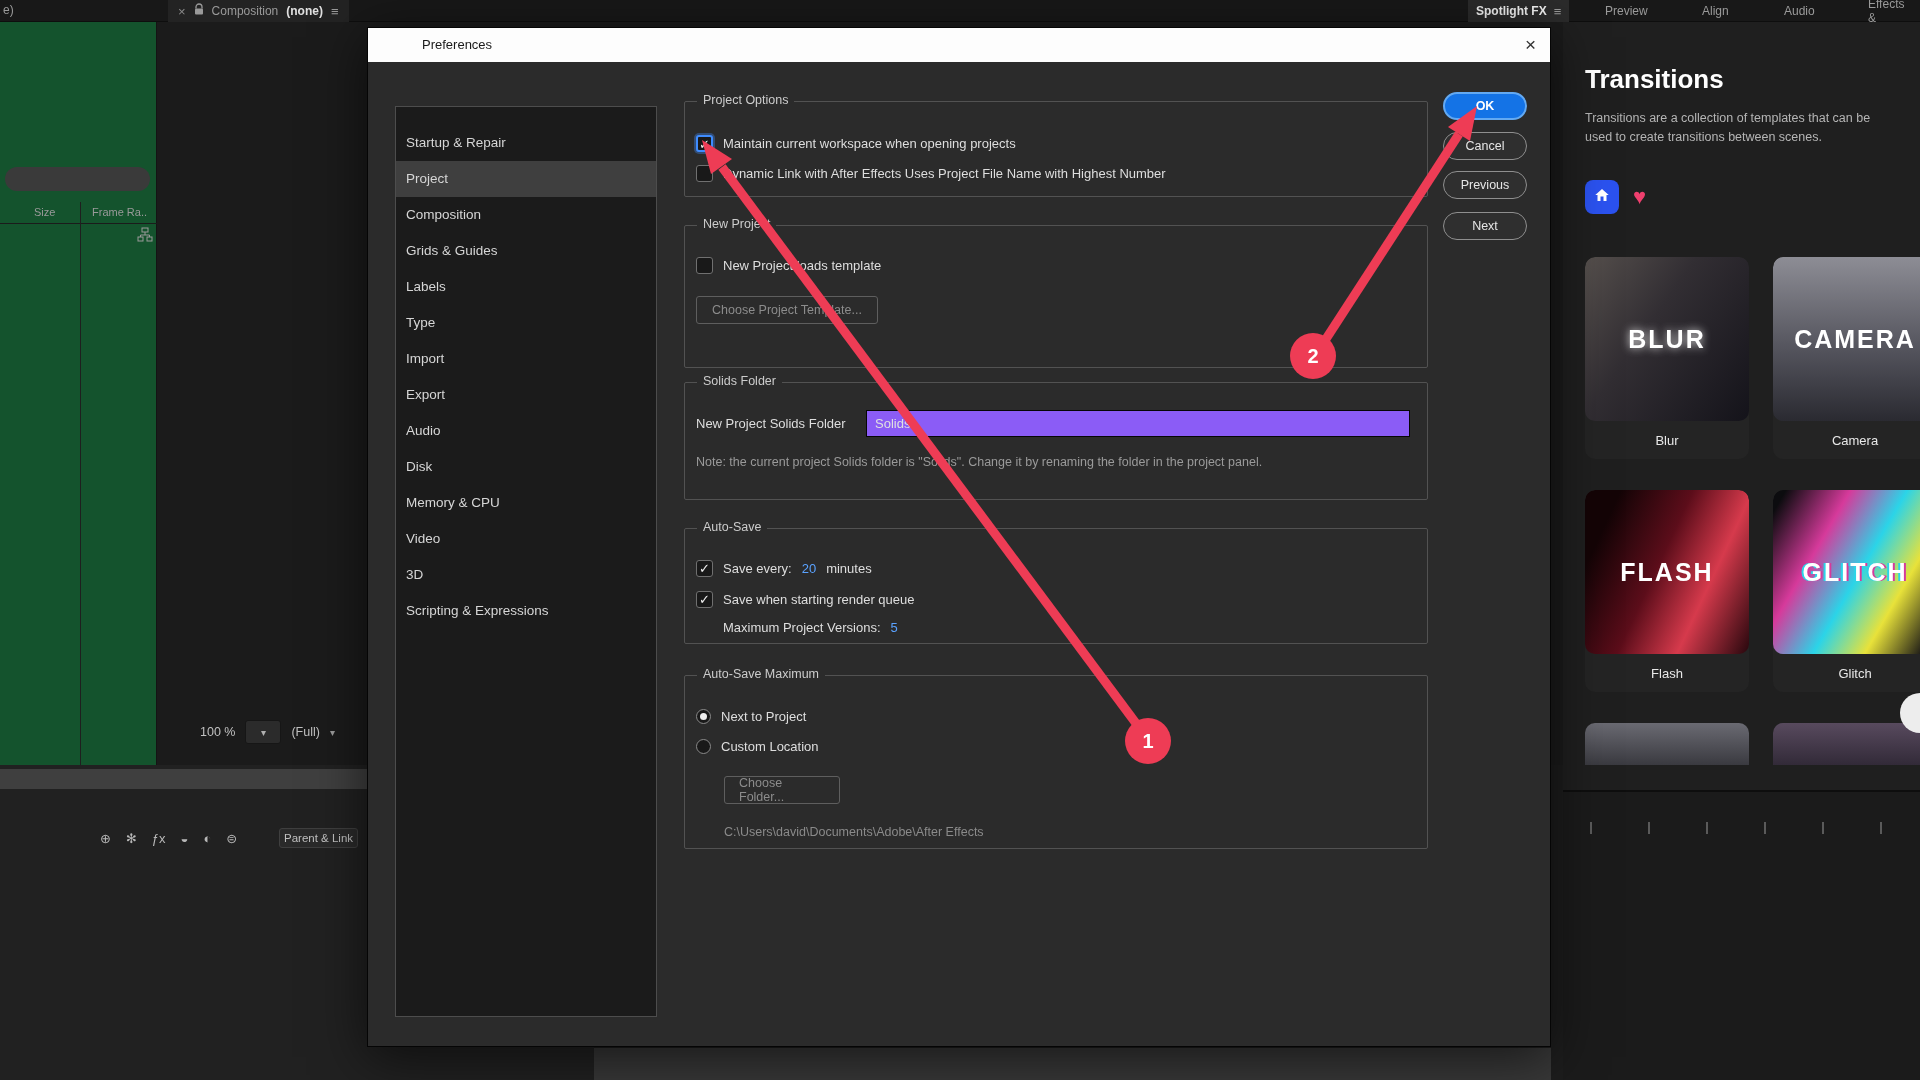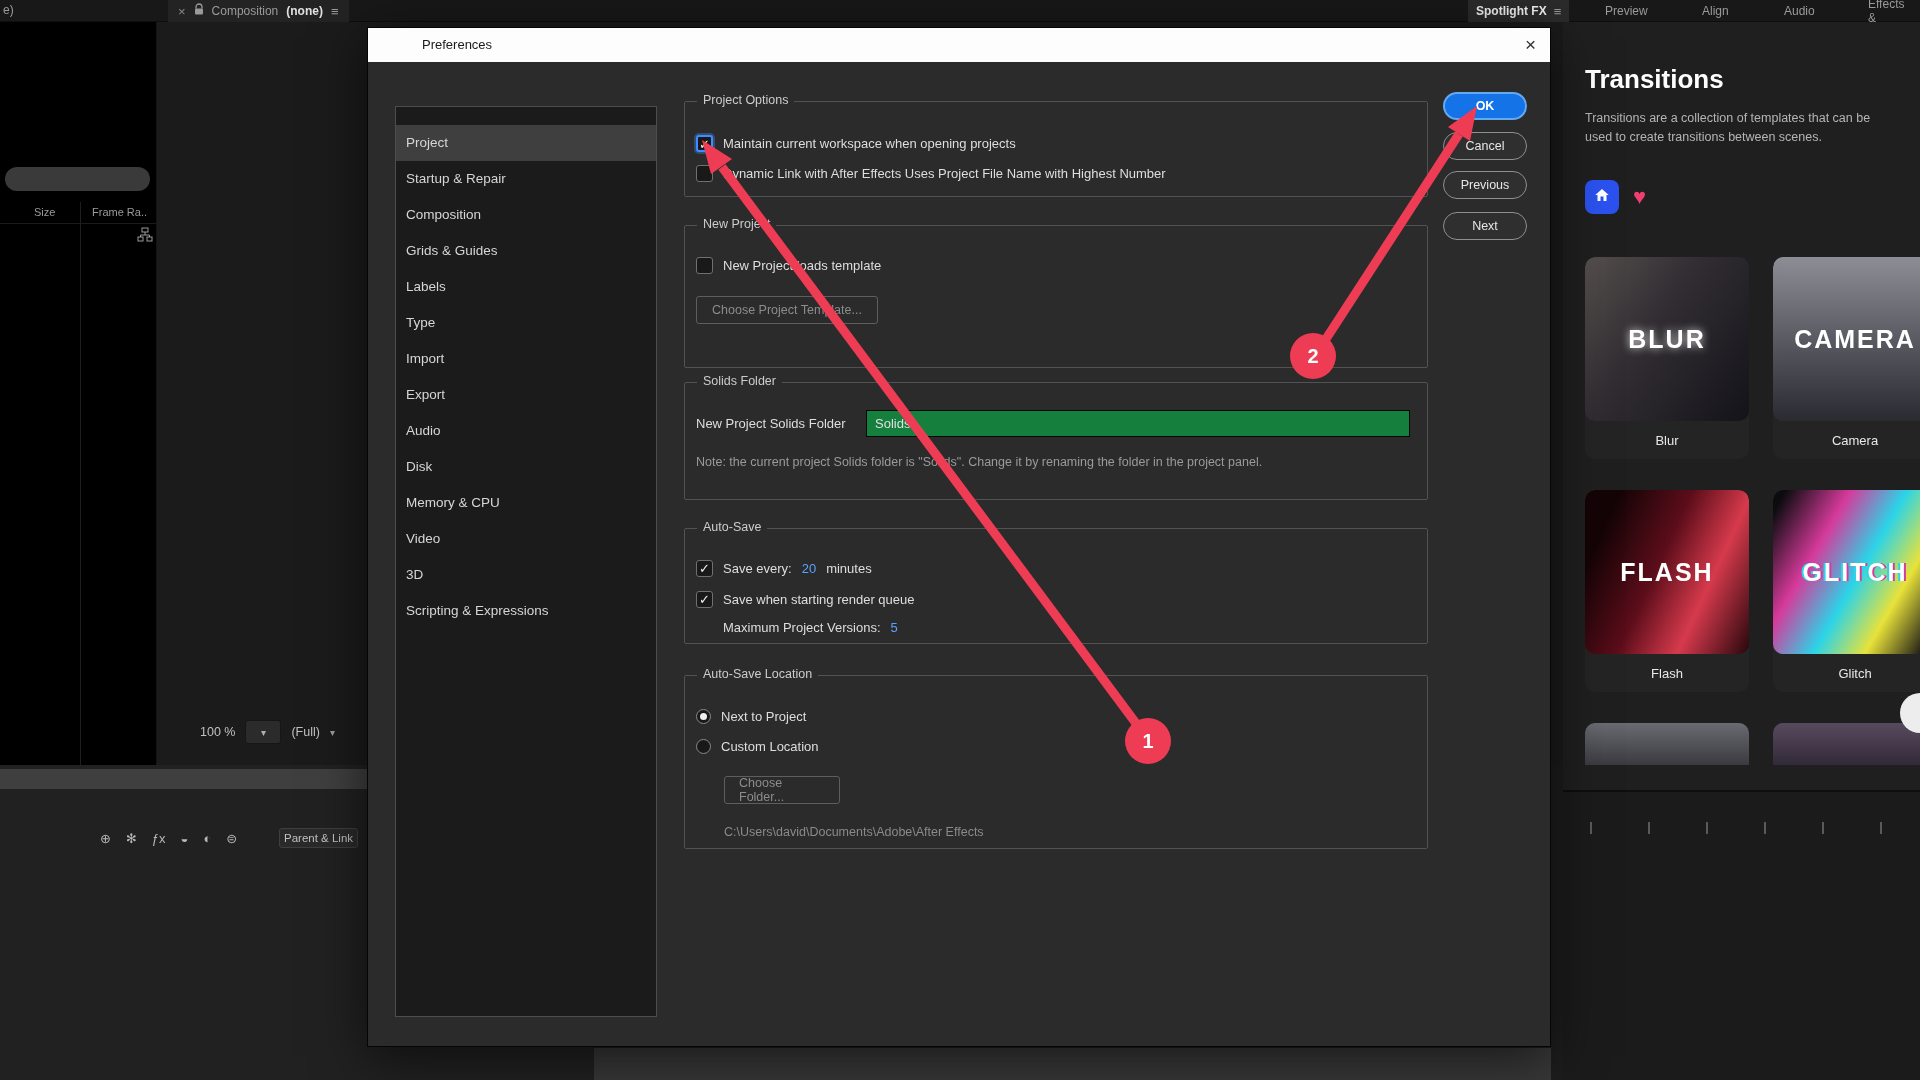--- a/index.html
+++ b/index.html
@@ -12,21 +12,21 @@
   .partial-tab { position:absolute; left:3px; top:3px; }
   .comp-tab { position:absolute; left:168px; top:0; height:22px; display:flex; align-items:center; gap:8px; padding:0 10px; background:#232323; }
   .tab-close { color:#8a8a8a; font-size:13px; }
   .tab-label { color:#9a9a9a; }
   .tab-value { color:#e0e0e0; font-weight:bold; }
   .tab-menu { color:#9a9a9a; font-size:13px; }
   .rtab { position:absolute; top:0; height:22px; display:flex; align-items:center; gap:7px; padding:0 8px; color:#9a9a9a; }
   .rtab.active { background:#2b2b2b; color:#f0f0f0; font-weight:bold; }
 
   
-  .left-panel { position:absolute; left:0; top:22px; width:157px; height:743px; background:#000000; border-right:1px solid #141414; }
+  .left-panel { position:absolute; left:0; top:22px; width:157px; height:743px; background:#14532d; border-right:1px solid #141414; }
   .lp-field { position:absolute; left:5px; top:145px; width:145px; height:24px; background:#3a3a3a; border-radius:12px; }
   .lp-headers { position:absolute; left:0; top:180px; width:157px; height:22px; font-size:11px; color:#9a9a9a; border-bottom:1px solid #1b1b1b; }
   .lp-col-size { position:absolute; left:34px; top:4px; }
   .lp-col-frame { position:absolute; left:92px; top:4px; }
   .lp-vdiv { position:absolute; left:80px; top:180px; width:1px; height:563px; background:#1f1f1f; }
   .lp-flow-icon { position:absolute; left:137px; top:205px; color:#9a9a9a; }
 
   
   .viewer { position:absolute; left:157px; top:22px; width:1406px; height:743px; background:#1b1b1b; }
   .viewer-controls { position:absolute; left:43px; top:698px; display:flex; align-items:center; gap:10px; color:#c0c0c0; font-size:12.5px; }
@@ -76,21 +76,21 @@
   .group { position:absolute; left:316px; width:744px; border:1px solid #525252; border-radius:2px; }
   .group-title { position:absolute; top:-9px; left:12px; background:#2b2b2b; padding:0 6px; color:#cccccc; font-size:12.5px; }
   .frow { position:absolute; left:11px; display:flex; align-items:center; gap:10px; height:20px; font-size:13px; color:#dedede; white-space:nowrap; }
   .checkbox { width:17px; height:17px; background:#191919; border:1px solid #707070; border-radius:3px; position:relative; flex:none; }
   .checkbox.checked::after { content:"✓"; position:absolute; inset:0; color:#f0f0f0; font-size:13px; line-height:15px; text-align:center; font-weight:bold; }
   .checkbox.focused { border:2px solid #3f8cff; box-shadow:0 0 0 2px rgba(63,140,255,.35); }
   .radio { width:15px; height:15px; border-radius:50%; background:#191919; border:1px solid #8a8a8a; position:relative; flex:none; }
   .radio.selected::after { content:""; position:absolute; left:3px; top:3px; width:7px; height:7px; border-radius:50%; background:#efefef; }
   .blue { color:#5aa2ff; }
   .dis-btn { position:absolute; height:28px; border:1px solid #5e5e5e; border-radius:3px; color:#8c8c8c; font-size:12.5px; display:flex; align-items:center; justify-content:center; padding:0 14px; }
-  .text-input { position:absolute; left:181px; top:27px; width:544px; height:27px; background:#15803d; border:1px solid #060606; color:#e0e0e0; font-size:13px; line-height:25px; padding-left:8px; }
+  .text-input { position:absolute; left:181px; top:27px; width:544px; height:27px; background:#8b5cf6; border:1px solid #060606; color:#e0e0e0; font-size:13px; line-height:25px; padding-left:8px; }
   .note { position:absolute; left:11px; color:#9a9a9a; font-size:12.5px; white-space:nowrap; }
   .path { position:absolute; left:39px; color:#8a8a8a; font-size:12.5px; }
 
   .btn-pill { position:absolute; left:1075px; width:84px; height:28px; border-radius:14px; display:flex; align-items:center; justify-content:center; font-size:12.5px; background:#2f2f2f; border:1px solid #8f8f8f; color:#e6e6e6; }
   .btn-ok { background:#1473e6; border:2px solid #63a9f2; color:#fff; font-weight:bold; }
 
   
   .annotations { position:absolute; left:0; top:0; width:1920px; height:1080px; z-index:40; pointer-events:none; }
   .ann-num { font-family:"Liberation Sans","DejaVu Sans",sans-serif; font-size:20px; font-weight:bold; fill:#fff; text-anchor:middle; }
 </style>
@@ -222,22 +222,22 @@
 
   <div class="white-circle"></div>
 
   <div class="dialog">
     <div class="dlg-titlebar">
       <span class="dlg-title">Preferences</span>
       <span class="dlg-close">×</span>
     </div>
 
     <div class="dialog-sidebar">
+      <div class="side-item">Startup &amp; Repair</div>
       <div class="side-item selected">Project</div>
-      <div class="side-item">Startup &amp; Repair</div>
       <div class="side-item">Composition</div>
       <div class="side-item">Grids &amp; Guides</div>
       <div class="side-item">Labels</div>
       <div class="side-item">Type</div>
       <div class="side-item">Import</div>
       <div class="side-item">Export</div>
       <div class="side-item">Audio</div>
       <div class="side-item">Disk</div>
       <div class="side-item">Memory &amp; CPU</div>
       <div class="side-item">Video</div>
@@ -287,21 +287,21 @@
         <span class="checkbox checked"></span>
         <span>Save when starting render queue</span>
       </div>
       <div class="frow" style="top:88px; left:38px">
         <span>Maximum Project Versions:</span>
         <span class="blue">5</span>
       </div>
     </div>
 
     <div class="group" style="top:647px; height:174px">
-      <span class="group-title">Auto-Save Location</span>
+      <span class="group-title">Auto-Save Maximum</span>
       <div class="frow" style="top:30px">
         <span class="radio selected"></span>
         <span>Next to Project</span>
       </div>
       <div class="frow" style="top:60px">
         <span class="radio"></span>
         <span>Custom Location</span>
       </div>
       <div class="dis-btn" style="left:39px; top:100px; width:116px">Choose Folder...</div>
       <div class="path" style="top:149px">C:\Users\david\Documents\Adobe\After Effects</div>

